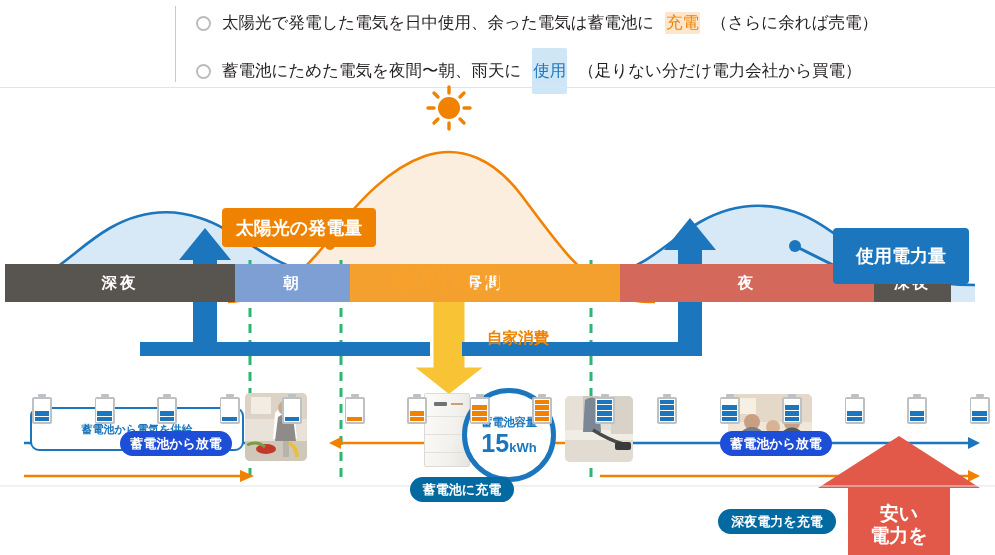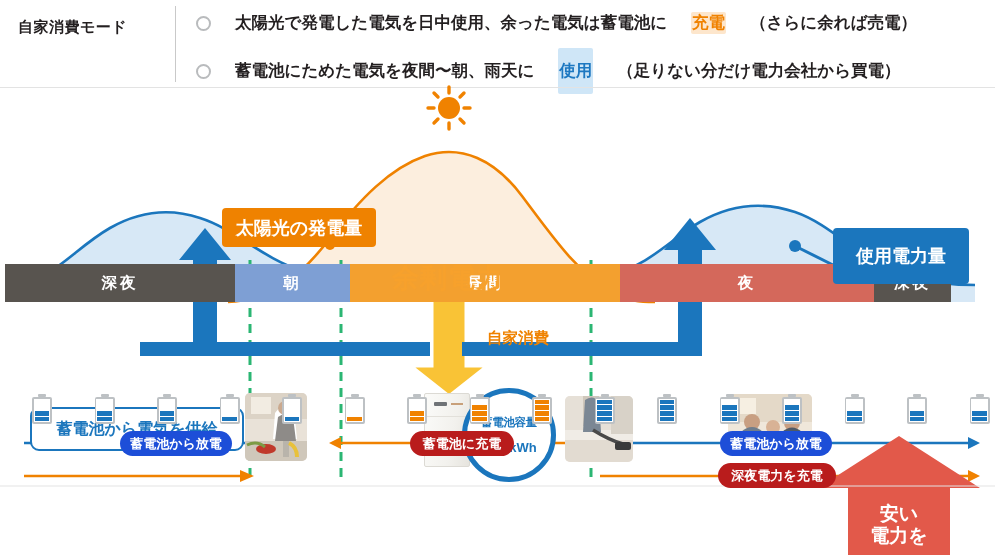--- a/index.html
+++ b/index.html
@@ -4,43 +4,43 @@
 <style>
   html,body{margin:0;padding:0;background:#fff;}
   body{width:995px;height:555px;position:relative;overflow:hidden;
        font-family:"Liberation Sans","DejaVu Sans",sans-serif;}
 
   
   #header{position:absolute;left:0;top:0;width:995px;height:88px;}
   #hdr-title{position:absolute;left:18px;top:18px;width:150px;
              font-size:15px;font-weight:700;color:#231f20;letter-spacing:.5px;}
   #hdr-divider{position:absolute;left:175px;top:6px;width:1px;height:76px;background:#c9c9c9;}
-  .hdr-row{position:absolute;left:196px;display:flex;align-items:center;gap:24px;
-           font-size:16.5px;font-weight:700;color:#231f20;white-space:nowrap;text-align:right;}
+  .hdr-row{position:absolute;left:196px;display:flex;align-items:center;gap:11px;
+           font-size:16.5px;font-weight:400;color:#231f20;white-space:nowrap;text-align:right;}
   #hdr-row-0{top:12px;}
   #hdr-row-1{top:48px;}
   .bullet{width:15px;height:15px;border-radius:50%;border:2.6px solid #b9bbbd;
           box-sizing:border-box;flex:0 0 auto;}
   .hl-orange{color:#f08200;background:#fde6cc;padding:0 1px;border-radius:2px;}
   .hl-blue{color:#1d78c1;background:#cfe6f7;padding:12px 1px;border-radius:2px;}
   #hdr-rule{position:absolute;left:0;top:87px;width:995px;height:1px;background:#e3e3e3;}
 
   
   #canvas{position:absolute;left:0;top:88px;width:995px;height:467px;}
   svg.layer{position:absolute;left:0;top:0;width:995px;height:467px;overflow:visible;}
 
   
   .callout{position:absolute;border-radius:4px;color:#fff;font-weight:700;
            display:flex;align-items:center;justify-content:center;white-space:nowrap;}
   #cal-solar{left:222px;top:120px;width:154px;height:39px;background:#ef8200;font-size:18px;}
   #cal-usage{left:833px;top:140px;width:136px;height:56px;background:#1b76bd;font-size:18px;}
   .callout-out{position:absolute;border:2.6px solid #1b76bd;background:#fff;color:#1b76bd;
                border-radius:9px;font-weight:700;display:flex;align-items:center;
                justify-content:center;white-space:nowrap;}
-  #cal-supply{left:30px;top:319px;width:210px;height:40px;font-size:16px;}
+  #cal-supply{left:30px;top:319px;width:210px;height:40px;font-size:11px;}
 
   
   #txt-surplus{position:absolute;left:392px;top:172px;font-size:27px;font-weight:700;
                color:#f7a12c;letter-spacing:1px;}
   #txt-selfcons{position:absolute;left:487px;top:240px;font-size:15.5px;font-weight:700;
                 color:#ef8200;}
 
   
   #timebar{position:absolute;left:5px;top:176px;height:38px;display:flex;}
   .seg{display:flex;align-items:center;justify-content:center;color:#fff;
@@ -77,31 +77,30 @@
   .batt .inner{width:100%;height:100%;background:#fff;display:flex;
                flex-direction:column-reverse;gap:1.2px;padding:1px;box-sizing:border-box;}
   .batt .cell{flex:1;background:#fff;}
   .batt .cell.on-blue{background:#1b76bd;}
   .batt .cell.on-orange{background:#f08200;}
 
   
   .pill{position:absolute;border-radius:13px;color:#fff;font-size:13px;font-weight:700;
         display:flex;align-items:center;justify-content:center;white-space:nowrap;height:25px;}
   .pill.blue{background:#1d4ed8;}
-  .pill.orange{background:#b91c1c;}
+  .pill.orange{background:#0369a1;margin-top:46px;}
 
   
   #redtxt{position:absolute;left:845px;top:415px;width:108px;text-align:center;
           color:#fff;font-size:19px;font-weight:700;line-height:1.15;}
 </style>
 </head>
 <body>
 
 <div id="header">
-  <div id="hdr-title">自家消費モード</div>
   <div id="hdr-divider"></div>
 
   <div class="hdr-row" id="hdr-row-0">
     <span class="bullet"></span>
     <span>太陽光で発電した電気を日中使用、余った電気は蓄電池に</span>
     <span class="hl-orange" style="color: rgb(240, 130, 0);">充電</span>
     <span>（さらに余れば売電）</span>
   </div>
 
   <div class="hdr-row" id="hdr-row-1">

